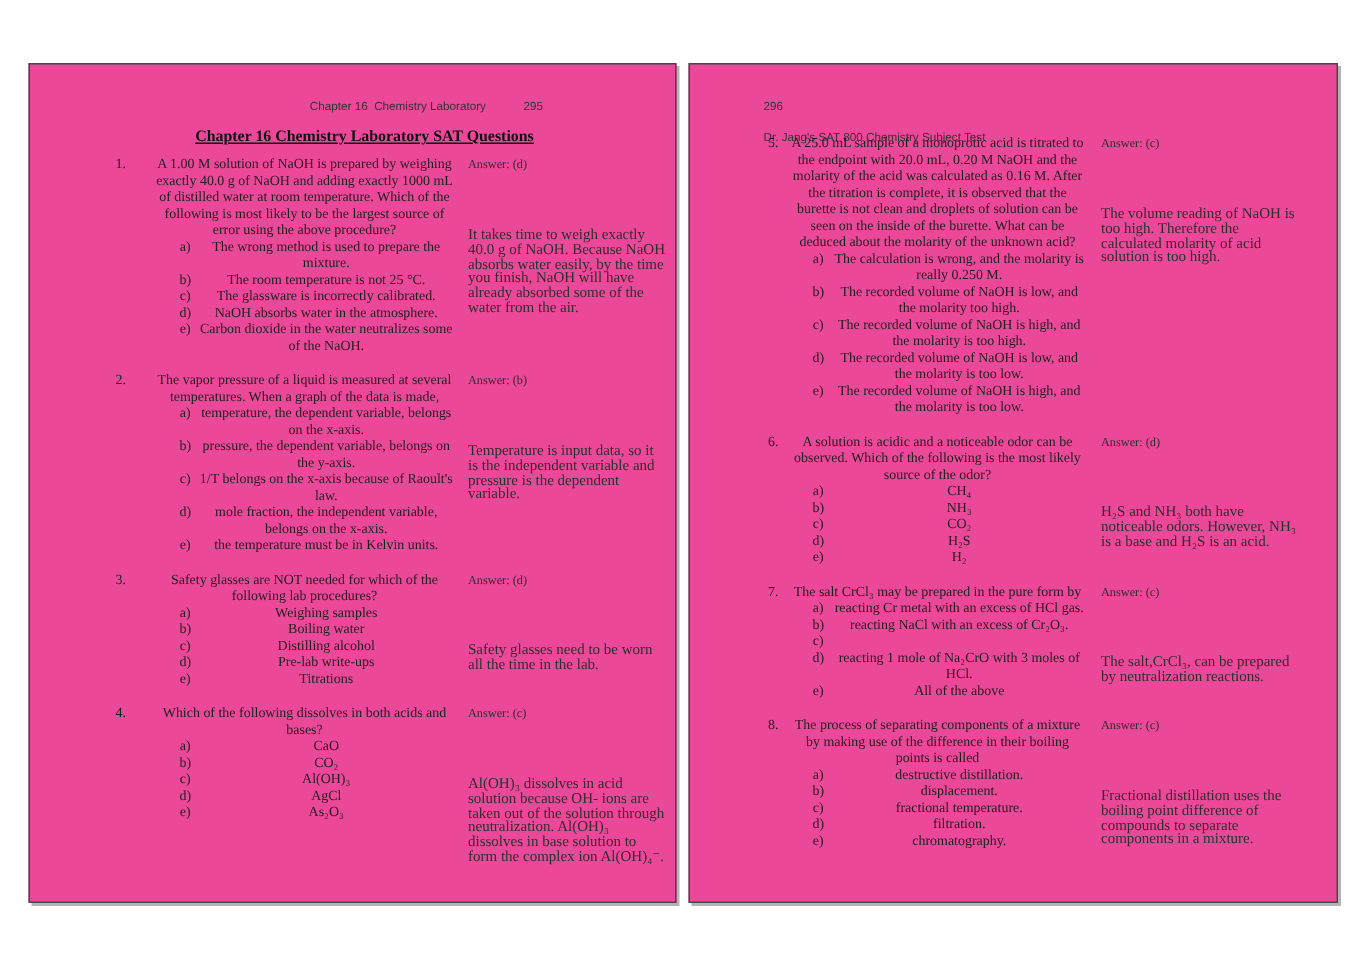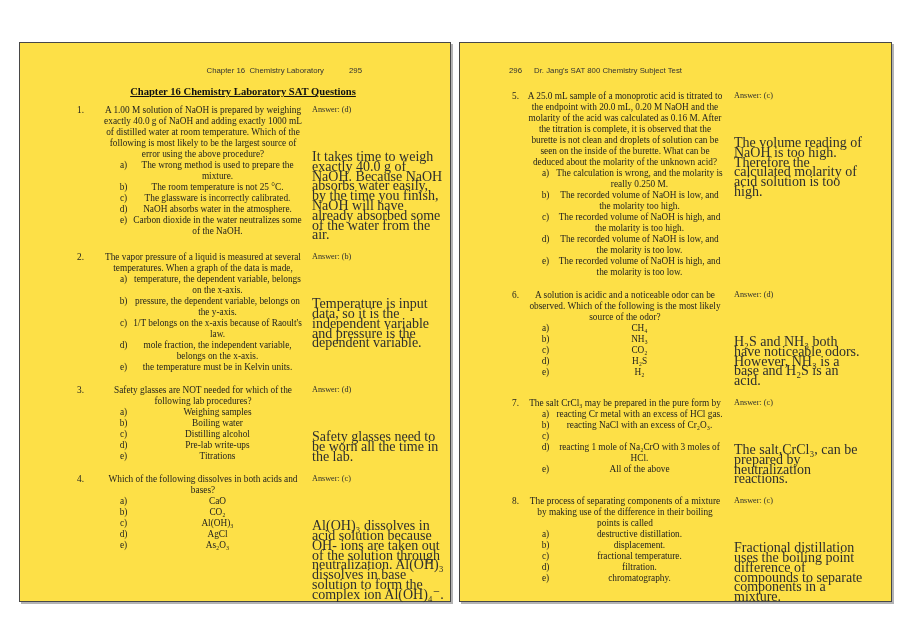--- a/index.html
+++ b/index.html
@@ -8,35 +8,35 @@
     position:relative;
     background:#ffffff;
     font-family:"Liberation Serif","DejaVu Serif",serif;
     color:#1e1e1e;
     overflow:hidden;
   }
   .page {
     position:absolute;
     top:42px;
     height:560px;
-    background:#fde047;
+    background:#ec4899;
     border:1px solid #474747;
     box-shadow:2px 2px 0 #b3b3b3;
   }
   .page-left  { left:19px;  width:432px; }
   .page-right { left:459px; width:433px; }
 
   .running-header {
     position:absolute; top:23px; left:0; right:0;
     display:flex; align-items:baseline;
     font-family:"Liberation Sans","DejaVu Sans",sans-serif;
     font-size:7.8px; color:#333; white-space:pre;
   }
   .page-left  .running-header { justify-content:flex-end; padding-right:88px; gap:25px; }
-  .page-right .running-header { justify-content:flex-start; padding-left:49px; gap:12px; }
+  .page-right .running-header { justify-content:flex-start; padding-left:49px; gap:12px;flex-direction:column; }
 
   .section-title {
     position:absolute; top:43px; left:16px; right:0;
     text-align:center; font-weight:bold; font-size:10.6px; color:#111;text-decoration:underline;
   }
 
   .questions { position:absolute; left:57px; right:6px; top:62px; }
   .page-right .questions { left:52px; top:48px; }
 
   .question { display:flex; align-items:flex-start; margin-bottom:12px; font-size:9.3px; line-height:11px; }
@@ -44,21 +44,21 @@
   .q-num { width:26px; flex:none; }
   .page-right .q-num { width:13px; }
   .q-body { width:200px; flex:none;text-align:center; }
   .q-text {}
   .q-option { display:flex; padding-left:12px; }
   .opt-label { width:17px; flex:none; }
   .opt-text { flex:1; }
 
   .q-answer { margin-left:9px; width:132px; flex:none; color:#2e2e2e; }
   .answer-label { font-size:8.2px; line-height:10px; margin-bottom:9px; }
-  .answer-note  { font-size:14px; line-height:9.8px;margin-top:37px; }
+  .answer-note  { font-size:10px; line-height:9.8px;margin-top:37px; }
 </style>
 </head>
 <body>
 
 <div class="page page-left">
   <div class="running-header">
     <span>Chapter 16  Chemistry Laboratory</span>
     <span>295</span>
   </div>
   <div class="section-title">Chapter 16 Chemistry Laboratory SAT Questions</div>

